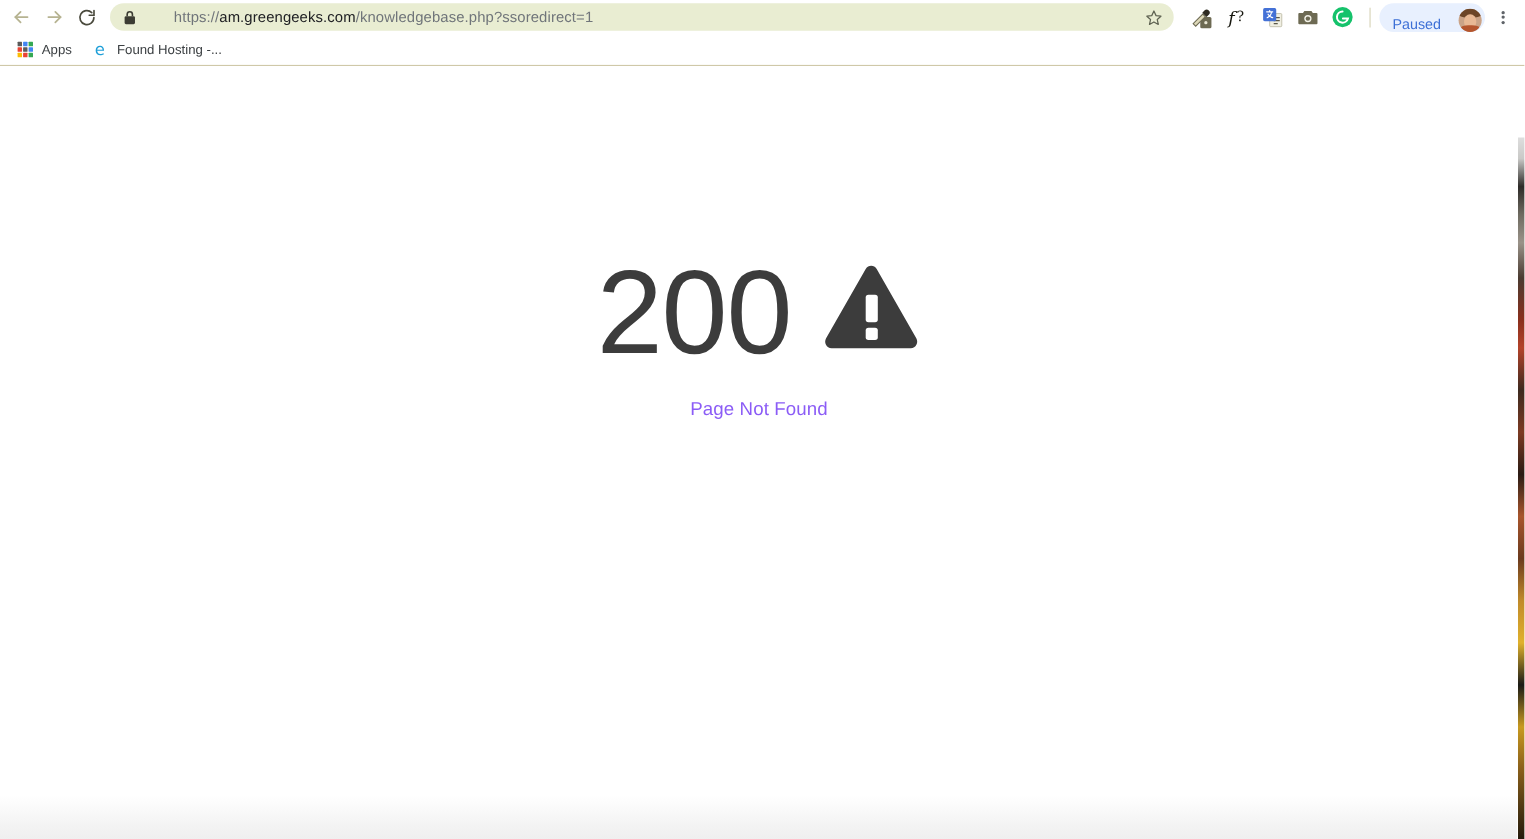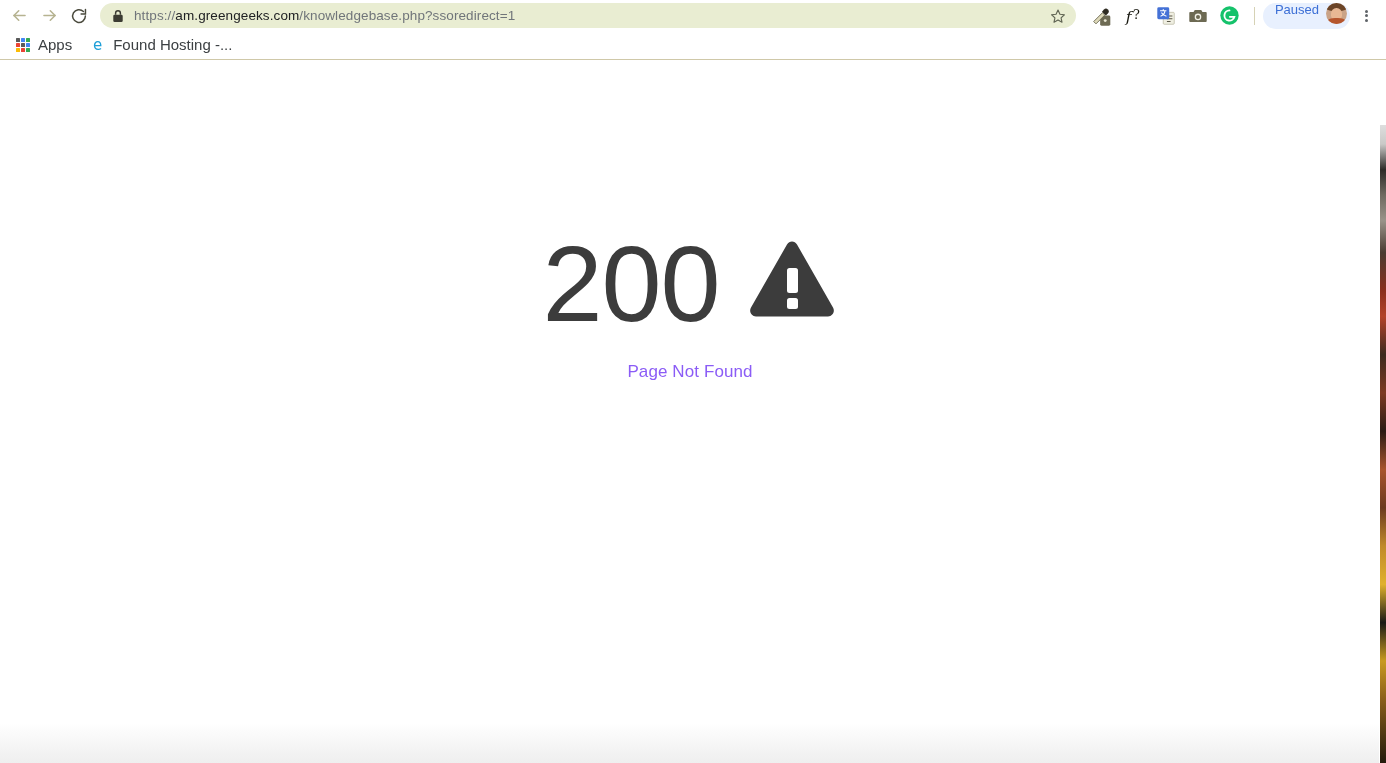--- a/index.html
+++ b/index.html
@@ -48,20 +48,21 @@
   .omnibox {
     flex: 1 1 auto;
     height: 25px;
     margin: 0 10px 0 6px;
     background: #e9edd2;
     border-radius: 13px;
     display: flex;
     align-items: center;
     padding: 0 6px 0 12px;
     min-width: 0;
+    gap: 24px;
   }
   .lock-icon { flex: none; margin-right: 10px; display:flex; align-items:center; }
   .url-text {
     flex: 1 1 auto;
     font-size: 13.5px;
     color: #70757a;
     white-space: nowrap;
     overflow: hidden;
     letter-spacing: 0.1px;
     line-height: 16px;
@@ -90,27 +91,28 @@
   .chrome-sep {
     width: 1px;
     height: 18px;
     background: #d6d2b5;
     margin: 0 8px;
     flex: none;
   }
 
   .profile-pill {
     display: flex;
-    align-items: flex-start;
+    align-items: flex-end;
     height: 26px;
     background: #e8f0fe;
     border-radius: 14px;
     padding: 0 3px 0 12px;
     flex: none;
     margin-right: 2px;
+    gap: 9px;
   }
   .profile-pill-label {
     font-size: 13px;
     color: #3c6fd6;
     margin-right: 7px;
     line-height: 14px;
   }
   .avatar {
     width: 21px; height: 21px;
     border-radius: 50%;
@@ -150,21 +152,21 @@
   }
   .bm-item {
     display:flex;
     align-items:center;
     height: 24px;
     padding: 0 8px;
     border-radius: 4px;
     margin-right: 2px;
   }
   .bm-label {
-    font-size: 15px;
+    font-size: 12px;
     color: #3c4043;
     margin-left: 8px;
     white-space: nowrap;
     line-height: 14px;
   }
   .apps-grid {
     width: 14px; height: 14px;
     display: grid;
     grid-template-columns: repeat(3, 4px);
     grid-template-rows: repeat(3, 4px);

